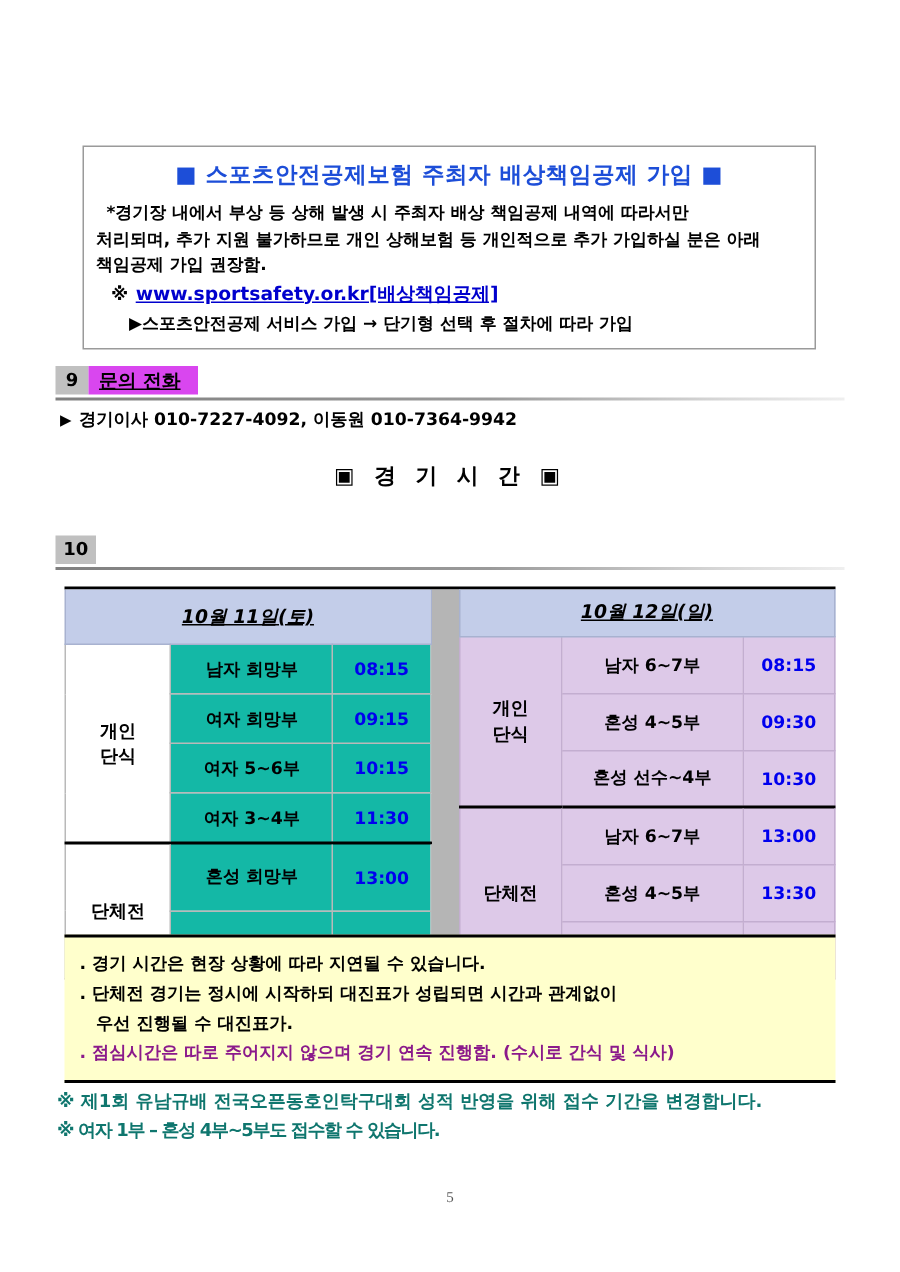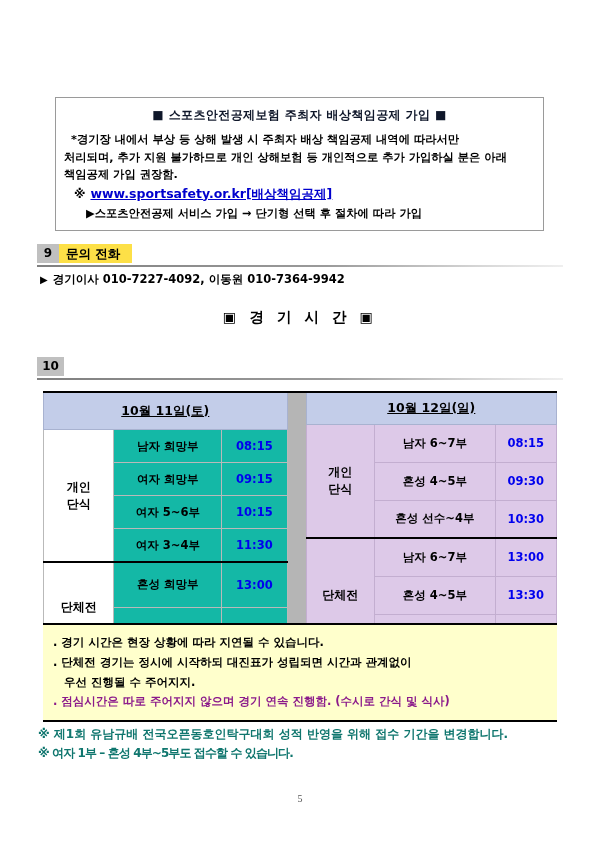--- a/index.html
+++ b/index.html
@@ -29,23 +29,23 @@
     left: 55px;
     top: 97px;
     width: 489px;
     box-sizing: border-box;
     border: 1px solid #9a9a9a;
     background: #ffffff;
     padding: 7px 8px 8px 8px;
   }
   .ins-title {
     text-align: center;
-    color: #0f172a;
-    font-weight: bold;
-    font-size: 12px;
+    color: #1d4ed8;
+    font-weight: bold;
+    font-size: 15px;
     letter-spacing: 0.4px;
     margin: 2px 0 7px 0;
     white-space: nowrap;
   }
   .ins-body {
     font-size: 11.3px;
     font-weight: bold;
     line-height: 1.55;
     color: #000000;
     margin: 0 0 2px 0;
@@ -88,28 +88,29 @@
     font-size: 12px;
     font-weight: bold;
     text-align: center;
     line-height: 19px;
   }
   .sec-head .numbox.wide { width: 27px; }
   .sec-head .labelbox {
     position: absolute;
     top: 0;
     height: 19px;
-    background: #fde047;
+    background: #d946ef;
     color: #000000;
     font-size: 12.5px;
     font-weight: bold;
     line-height: 19px;
     padding-left: 7px;
     padding-right: 12px;
     white-space: nowrap;
+    text-decoration: underline;
   }
   .sec-head .rule {
     position: absolute;
     left: 0;
     top: 21px;
     width: 526px;
     height: 2px;
     background: linear-gradient(to right, #808080 0%, #9a9a9a 55%, #d8d8d8 85%, #efefef 100%);
   }
 
@@ -172,20 +173,21 @@
   }
   table.sched td.dayhead {
     background: #c3cde9;
     font-size: 12.5px;
     height: 31px;
     border: 1px solid #a8b2d0;
     border-top: none;
   }
   table.sched td.dayhead span {
     text-decoration: underline;
+    font-style: italic;
   }
   table.sched td.cat {
     font-size: 12px;
   }
   table.sched td.time {
     color: #0000ee;
     font-size: 11.5px;
   }
   table.sched tr.divider td {
     border-top: 2px solid #000000;
@@ -365,21 +367,21 @@
           <td class="body" style="height:38px">혼성 선수~4부</td>
           <td class="body time">14:00</td>
         </tr>
       </tbody>
     </table>
   </div>
 
   <div class="notes-box">
     <div class="note">. 경기 시간은 현장 상황에 따라 지연될 수 있습니다.</div>
     <div class="note">. 단체전 경기는 정시에 시작하되 대진표가 성립되면 시간과 관계없이</div>
-    <div class="note cont">우선 진행될 수 주어지지.</div>
+    <div class="note cont">우선 진행될 수 대진표가.</div>
     <div class="note purple">. 점심시간은 따로 주어지지 않으며 경기 연속 진행함. (수시로 간식 및 식사)</div>
   </div>
 
   <div class="red-remarks">
     <div class="rr">※ 제1회 유남규배 전국오픈동호인탁구대회 성적 반영을 위해 접수 기간을 변경합니다.</div>
     <div class="rr squeeze">※ 여자 1부 – 혼성 4부~5부도 접수할 수 있습니다.</div>
   </div>
 
   <div class="page-no">5</div>
 

